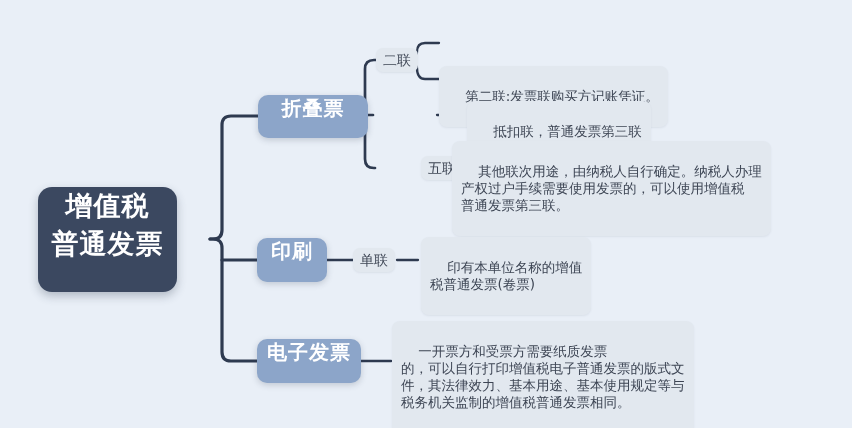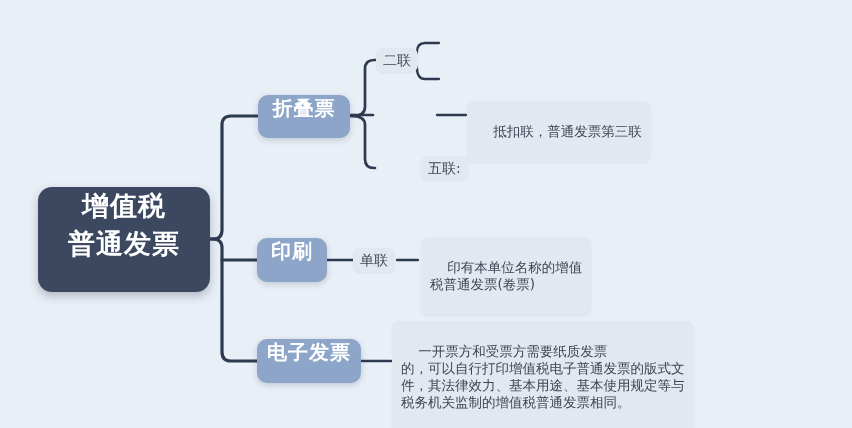--- a/index.html
+++ b/index.html
@@ -25,21 +25,21 @@
   .lvl1{stroke-width:3.2px;}
   .lvl2{stroke-width:2.7px;}
   .lvl3{stroke-width:2.3px;}
   .node{
     position:absolute;
     display:flex;align-items:flex-start;justify-content:center;
     box-sizing:border-box;
     white-space:pre;
   }
   .root{
-    width:172px;height:105px;
+    width:139px;height:105px;
     background:#3b4860;
     border-radius:14px;
     color:#ffffff;
     font-size:27px;font-weight:bold;
     line-height:38px;
     text-align:center;
     letter-spacing:1px;
     box-shadow:0 4px 10px rgba(45,58,80,0.30);
   }
   .branch{
@@ -94,42 +94,50 @@
     <path class="lvl2" d="M 327 260 L 353 260"></path>
     <path class="lvl3" d="M 397 260 L 418 260"></path>
     <path class="lvl2" d="M 361 361 L 391 361"></path>
   </svg>
 
   <div class="node root" style="left:38px;top:187px;">
     <span>增值税
 普通发票</span>
   </div>
 
-  <div class="node branch" style="left:258px;top:95px;width:92px;height:43px;">
+  <div class="node branch" style="left:258px;top:95px;width:110px;height:43px;">
     <span>折叠票</span>
   </div>
   <div class="node branch" style="left:257px;top:339px;width:104px;height:44px;">
     <span>电子发票</span>
   </div>
   <div class="node branch" style="left:257px;top:238px;width:70px;height:44px;">
     <span>印刷</span>
   </div>
 
   <div class="node sub" style="left:376px;top:48px;">
     <span>二联</span>
   </div>
   <div class="node sub" style="left:377px;top:156px;margin-left:44px;">
     <span>五联:</span>
   </div>
   <div class="node sub" style="left:353px;top:248px;">
     <span>单联</span>
   </div>
 
+  <div class="leaf" style="left:439px;top:66px;">
+    <span>第二联:发票联购买方记账凭证。</span>
+  </div>
   <div class="leaf" style="left:467px;top:101px;">
     <span>抵扣联，普通发票第三联</span>
+  </div>
+  <div class="leaf" style="left:452px;top:141px;">
+    <span>其他联次用途，由纳税人自行确定。纳税人办理
+产权过户手续需要使用发票的，可以使用增值税
+普通发票第三联。</span>
   </div>
   <div class="leaf" style="left:421px;top:237px;">
     <span>印有本单位名称的增值
 税普通发票(卷票)</span>
   </div>
   <div class="leaf" style="left:392px;top:321px;">
     <span>一开票方和受票方需要纸质发票
 的，可以自行打印增值税电子普通发票的版式文
 件，其法律效力、基本用途、基本使用规定等与
 税务机关监制的增值税普通发票相同。</span>

